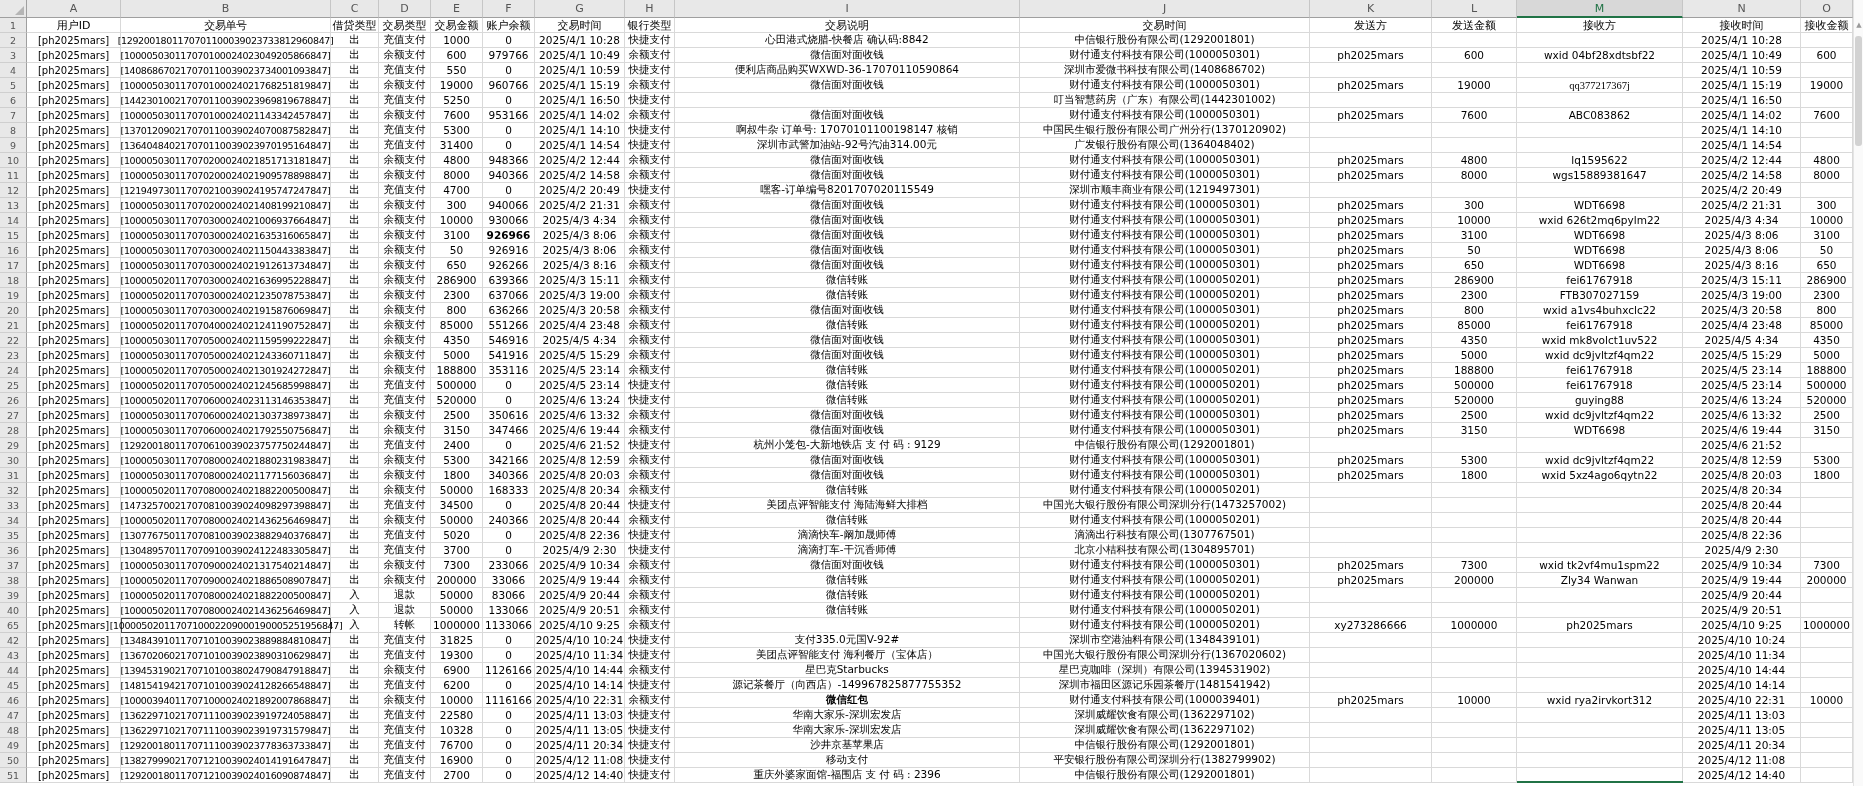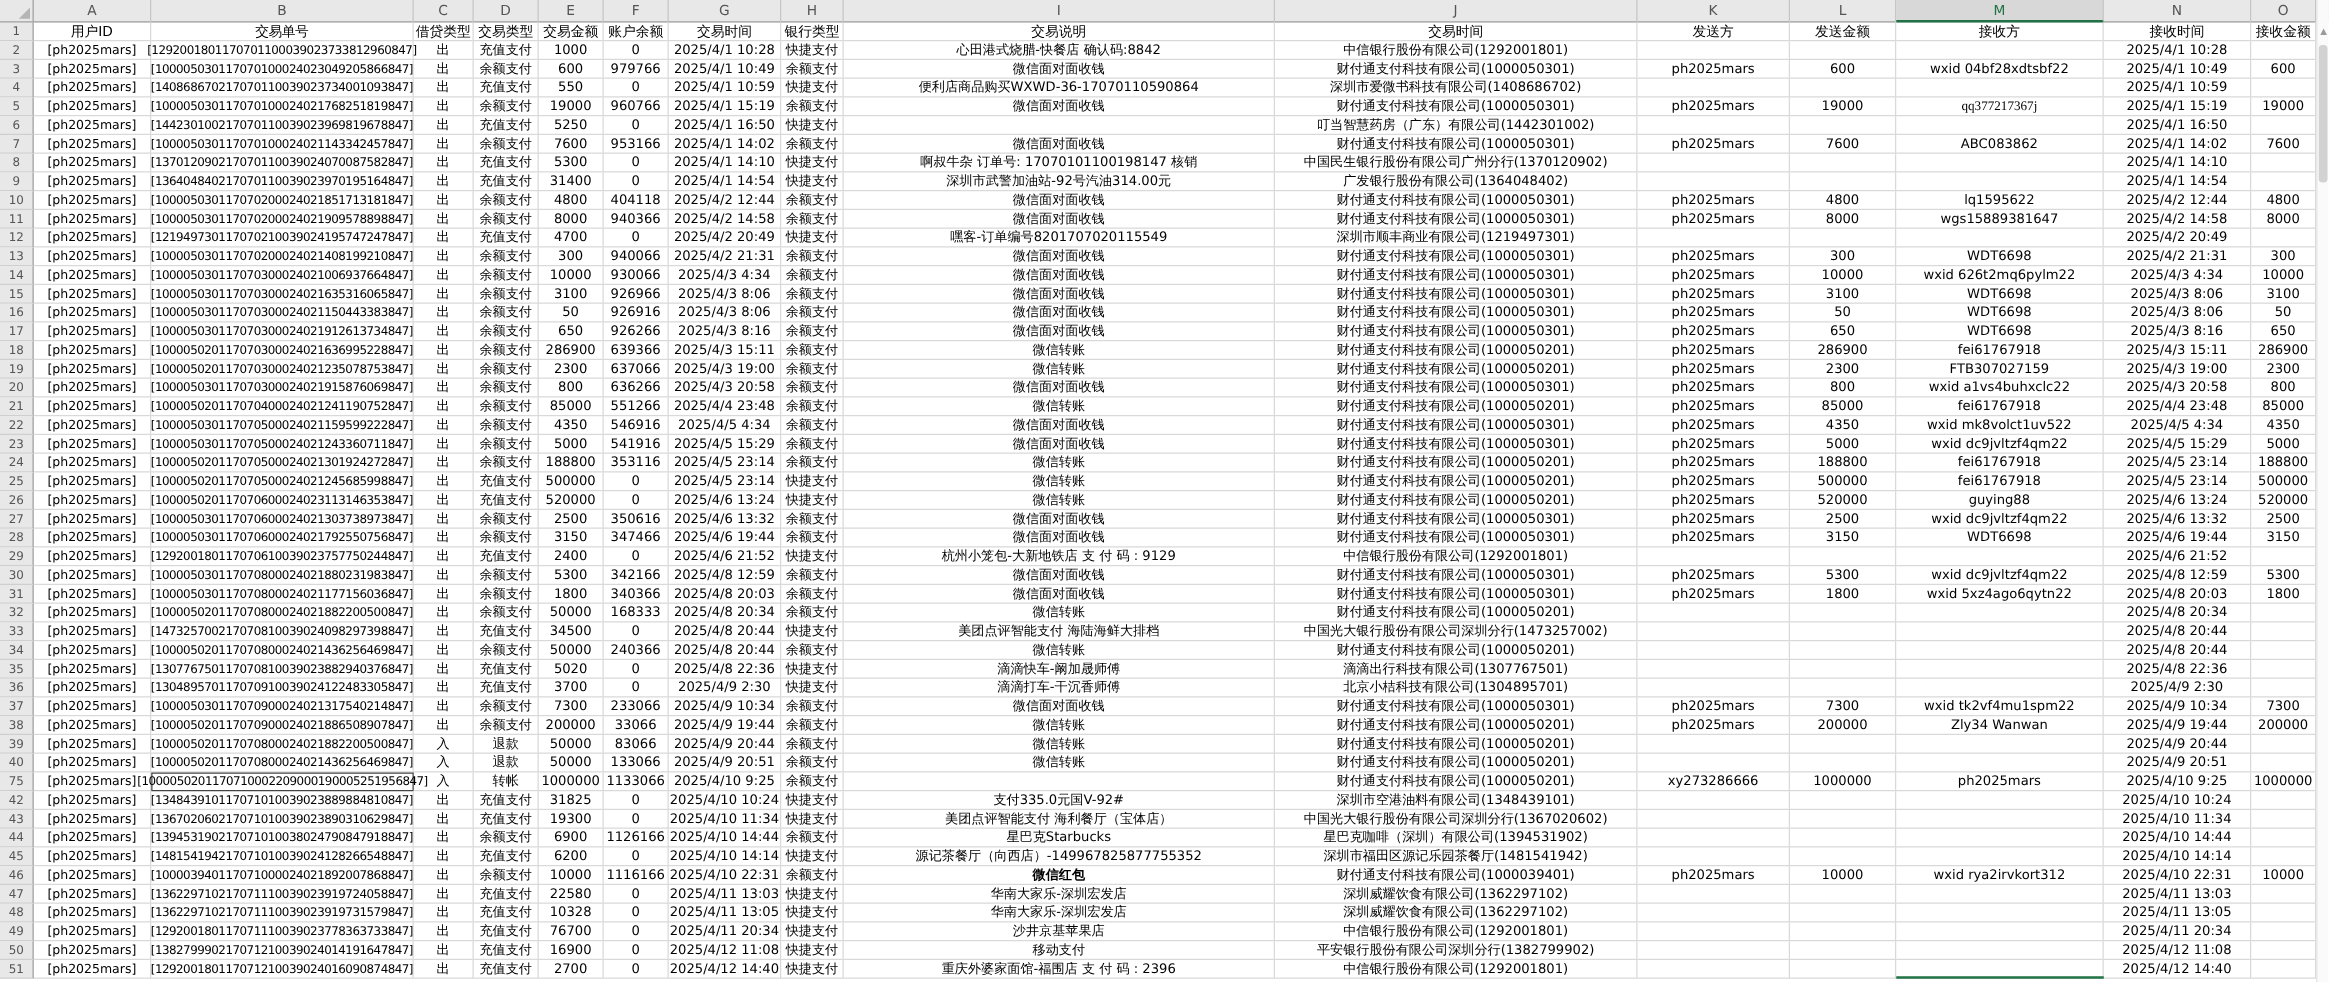--- a/index.html
+++ b/index.html
@@ -223,21 +223,21 @@
         <div class="cell" style="width: 118px; min-width: 118px;">2025/4/1 14:54</div>
         <div class="cell" style="width: 52px; min-width: 52px;"></div>
       </div>
       <div class="row">
         <div class="rhead">10</div>
         <div class="cell anum" style="width: 94px; min-width: 94px;">[ph2025mars]</div>
         <div class="cell bnum" style="width: 210px; min-width: 210px;">[100005030117070200024021851713181847]</div>
         <div class="cell" style="width: 48px; min-width: 48px;">出</div>
         <div class="cell" style="width: 52px; min-width: 52px;">余额支付</div>
         <div class="cell" style="width: 52px; min-width: 52px;">4800</div>
-        <div class="cell" style="width: 52px; min-width: 52px;">404118</div>
+        <div class="cell" style="width: 52px; min-width: 52px;">948366</div>
         <div class="cell" style="width: 90px; min-width: 90px;">2025/4/2 12:44</div>
         <div class="cell" style="width: 50px; min-width: 50px;">余额支付</div>
         <div class="cell ovf" style="width: 345px; min-width: 345px;">微信面对面收钱</div>
         <div class="cell ovf" style="width: 290px; min-width: 290px;">财付通支付科技有限公司(1000050301)</div>
         <div class="cell" style="width: 122px; min-width: 122px;">ph2025mars</div>
         <div class="cell" style="width: 85px; min-width: 85px;">4800</div>
         <div class="cell" style="width: 166px; min-width: 166px;">lq1595622</div>
         <div class="cell" style="width: 118px; min-width: 118px;">2025/4/2 12:44</div>
         <div class="cell" style="width: 52px; min-width: 52px;">4800</div>
       </div>
@@ -313,21 +313,21 @@
         <div class="cell" style="width: 118px; min-width: 118px;">2025/4/3 4:34</div>
         <div class="cell" style="width: 52px; min-width: 52px;">10000</div>
       </div>
       <div class="row">
         <div class="rhead">15</div>
         <div class="cell anum" style="width: 94px; min-width: 94px;">[ph2025mars]</div>
         <div class="cell bnum" style="width: 210px; min-width: 210px;">[100005030117070300024021635316065847]</div>
         <div class="cell" style="width: 48px; min-width: 48px;">出</div>
         <div class="cell" style="width: 52px; min-width: 52px;">余额支付</div>
         <div class="cell" style="width: 52px; min-width: 52px;">3100</div>
-        <div class="cell" style="width: 52px; min-width: 52px;">926966</div>
+        <div class="cell" style="width: 52px; min-width: 52px; font-weight: bold;">926966</div>
         <div class="cell" style="width: 90px; min-width: 90px;">2025/4/3 8:06</div>
         <div class="cell" style="width: 50px; min-width: 50px;">余额支付</div>
         <div class="cell ovf" style="width: 345px; min-width: 345px;">微信面对面收钱</div>
         <div class="cell ovf" style="width: 290px; min-width: 290px;">财付通支付科技有限公司(1000050301)</div>
         <div class="cell" style="width: 122px; min-width: 122px;">ph2025mars</div>
         <div class="cell" style="width: 85px; min-width: 85px;">3100</div>
         <div class="cell" style="width: 166px; min-width: 166px;">WDT6698</div>
         <div class="cell" style="width: 118px; min-width: 118px;">2025/4/3 8:06</div>
         <div class="cell" style="width: 52px; min-width: 52px;">3100</div>
       </div>
@@ -775,21 +775,21 @@
         <div class="cell" style="width: 50px; min-width: 50px;">余额支付</div>
         <div class="cell ovf" style="width: 345px; min-width: 345px;">微信转账</div>
         <div class="cell ovf" style="width: 290px; min-width: 290px;">财付通支付科技有限公司(1000050201)</div>
         <div class="cell" style="width: 122px; min-width: 122px;"></div>
         <div class="cell" style="width: 85px; min-width: 85px;"></div>
         <div class="cell" style="width: 166px; min-width: 166px;"></div>
         <div class="cell" style="width: 118px; min-width: 118px;">2025/4/9 20:51</div>
         <div class="cell" style="width: 52px; min-width: 52px;"></div>
       </div>
       <div class="row">
-        <div class="rhead">75</div>
+        <div class="rhead">65</div>
         <div class="cell anum" style="width: 94px; min-width: 94px;">[ph2025mars]</div>
         <div class="cell bnum boxed" style="width: 210px; min-width: 210px;">[1000050201170710002209000190005251956847]</div>
         <div class="cell" style="width: 48px; min-width: 48px;">入</div>
         <div class="cell" style="width: 52px; min-width: 52px;">转帐</div>
         <div class="cell" style="width: 52px; min-width: 52px;">1000000</div>
         <div class="cell" style="width: 52px; min-width: 52px;">1133066</div>
         <div class="cell" style="width: 90px; min-width: 90px;">2025/4/10 9:25</div>
         <div class="cell" style="width: 50px; min-width: 50px;">余额支付</div>
         <div class="cell ovf" style="width: 345px; min-width: 345px;"></div>
         <div class="cell ovf" style="width: 290px; min-width: 290px;">财付通支付科技有限公司(1000050201)</div>

